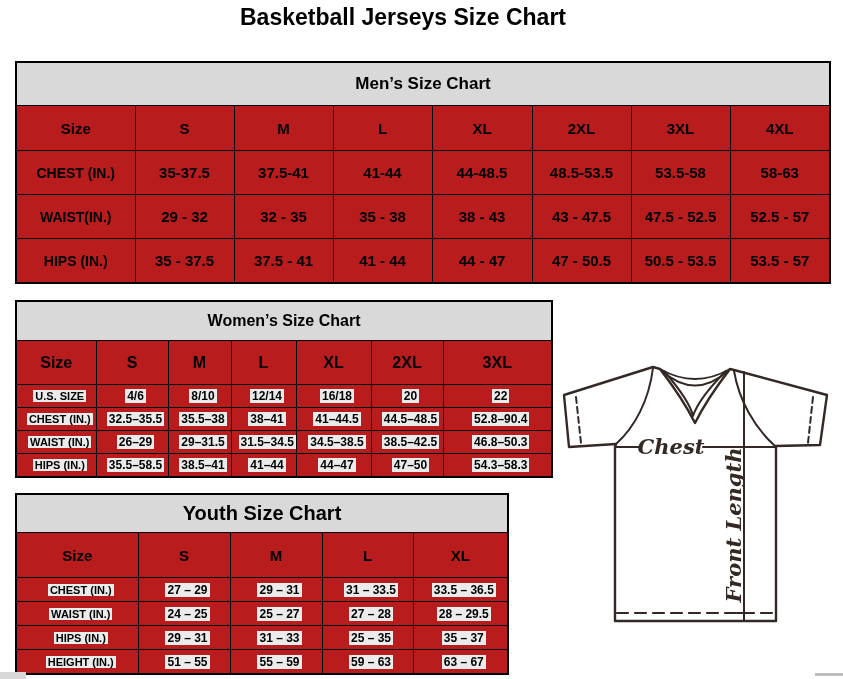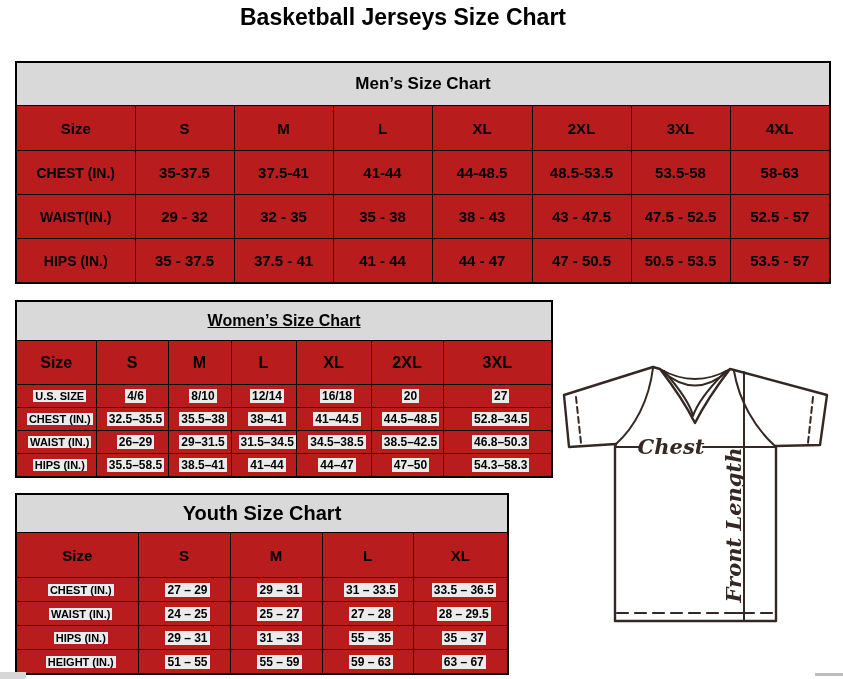--- a/index.html
+++ b/index.html
@@ -14,21 +14,21 @@
   table.t{border:2px solid #000;}
   .band th{background:#d9d9d9;}
   
   #men{left:15px;top:61px;width:814px;}
   #men .band th{height:42px;font-size:17px;}
   #men .sizerow th{height:44px;font-size:15px;}
   #men .datarow th,#men .datarow td{height:43px;font-size:15px;}
   #men .datarow th{font-size:14px;}
   
   #women{left:15px;top:300px;width:536px;}
-  #women .band th{height:38px;font-size:16px;text-decoration:underline;}
+  #women .band th{height:38px;font-size:16px;}
   #women .sizerow th{height:43px;font-size:16px;}
   #women .datarow th,#women .datarow td{height:22px;font-size:12px;}
   #women .datarow th{font-size:11px;}
   
   #youth{left:15px;top:493px;width:492px;}
   #youth .band th{height:37px;font-size:20px;}
   #youth .sizerow th{height:44px;font-size:15px;}
   #youth .datarow th,#youth .datarow td{height:23px;font-size:12px;}
   #youth .datarow th{font-size:11px;}
   .hl{background:#ebebeb;padding:0 2px;margin-left:7px;}
@@ -128,30 +128,30 @@
       <th>2XL</th>
       <th>3XL</th>
     </tr>
     <tr class="datarow">
       <th><span class="hl">U.S. SIZE</span></th>
       <td><span class="hl">4/6</span></td>
       <td><span class="hl">8/10</span></td>
       <td><span class="hl">12/14</span></td>
       <td><span class="hl">16/18</span></td>
       <td><span class="hl">20</span></td>
-      <td><span class="hl">27</span></td>
+      <td><span class="hl">22</span></td>
     </tr>
     <tr class="datarow">
       <th><span class="hl">CHEST (IN.)</span></th>
       <td><span class="hl">32.5–35.5</span></td>
       <td><span class="hl">35.5–38</span></td>
       <td><span class="hl">38–41</span></td>
       <td><span class="hl">41–44.5</span></td>
       <td><span class="hl">44.5–48.5</span></td>
-      <td><span class="hl">52.8–34.5</span></td>
+      <td><span class="hl">52.8–90.4</span></td>
     </tr>
     <tr class="datarow">
       <th><span class="hl">WAIST (IN.)</span></th>
       <td><span class="hl">26–29</span></td>
       <td><span class="hl">29–31.5</span></td>
       <td><span class="hl">31.5–34.5</span></td>
       <td><span class="hl">34.5–38.5</span></td>
       <td><span class="hl">38.5–42.5</span></td>
       <td><span class="hl">46.8–50.3</span></td>
     </tr>
@@ -197,21 +197,21 @@
       <th><span class="hl">WAIST (IN.)</span></th>
       <td><span class="hl">24 – 25</span></td>
       <td><span class="hl">25 – 27</span></td>
       <td><span class="hl">27 – 28</span></td>
       <td><span class="hl">28 – 29.5</span></td>
     </tr>
     <tr class="datarow">
       <th><span class="hl">HIPS (IN.)</span></th>
       <td><span class="hl">29 – 31</span></td>
       <td><span class="hl">31 – 33</span></td>
-      <td><span class="hl">55 – 35</span></td>
+      <td><span class="hl">25 – 35</span></td>
       <td><span class="hl">35 – 37</span></td>
     </tr>
     <tr class="datarow">
       <th><span class="hl">HEIGHT (IN.)</span></th>
       <td><span class="hl">51 – 55</span></td>
       <td><span class="hl">55 – 59</span></td>
       <td><span class="hl">59 – 63</span></td>
       <td><span class="hl">63 – 67</span></td>
     </tr>
   </tbody>

